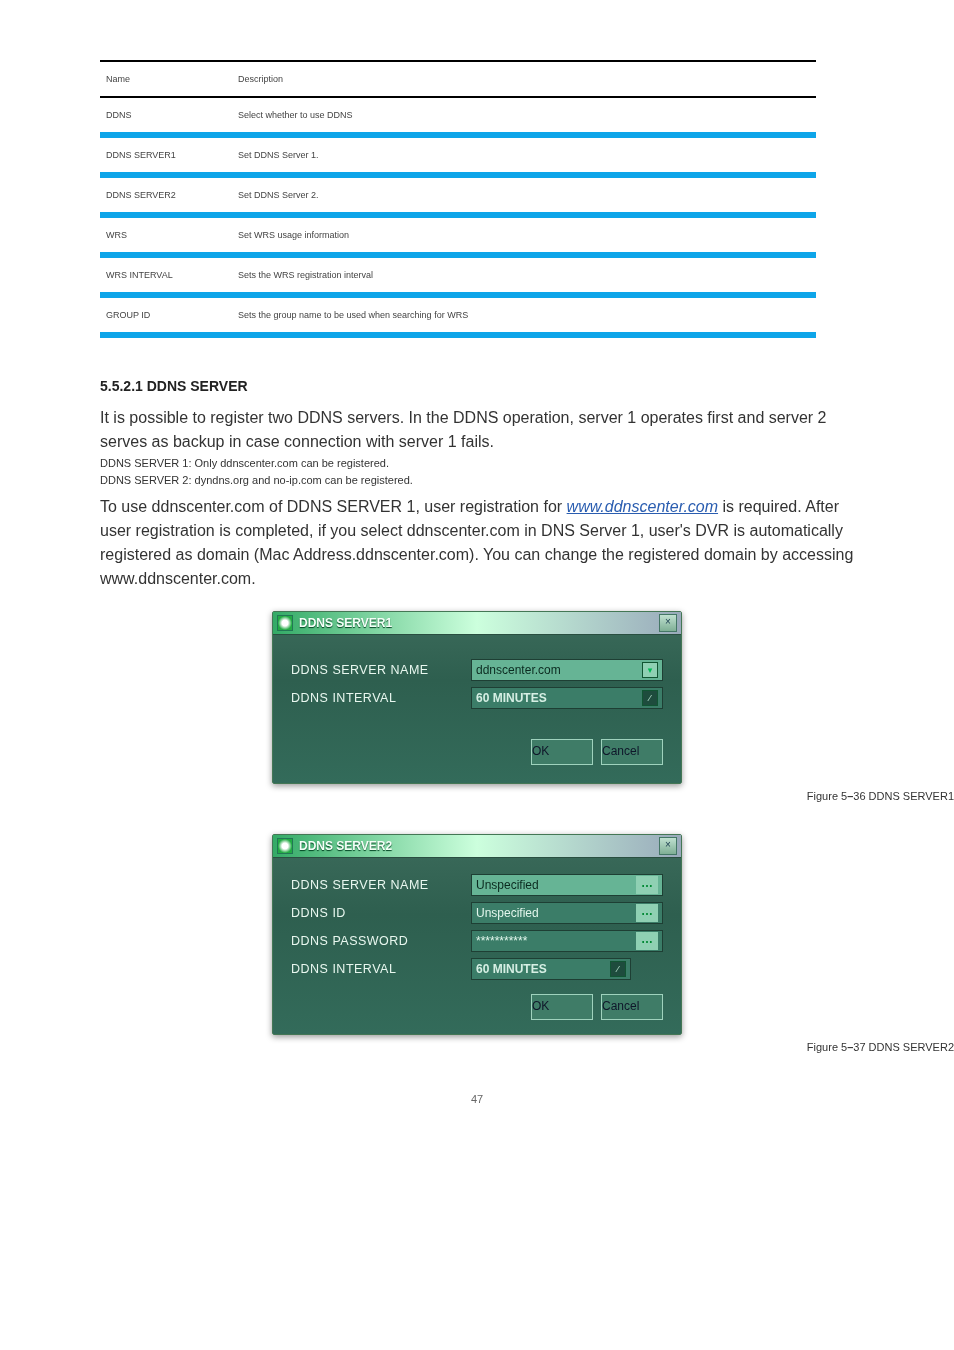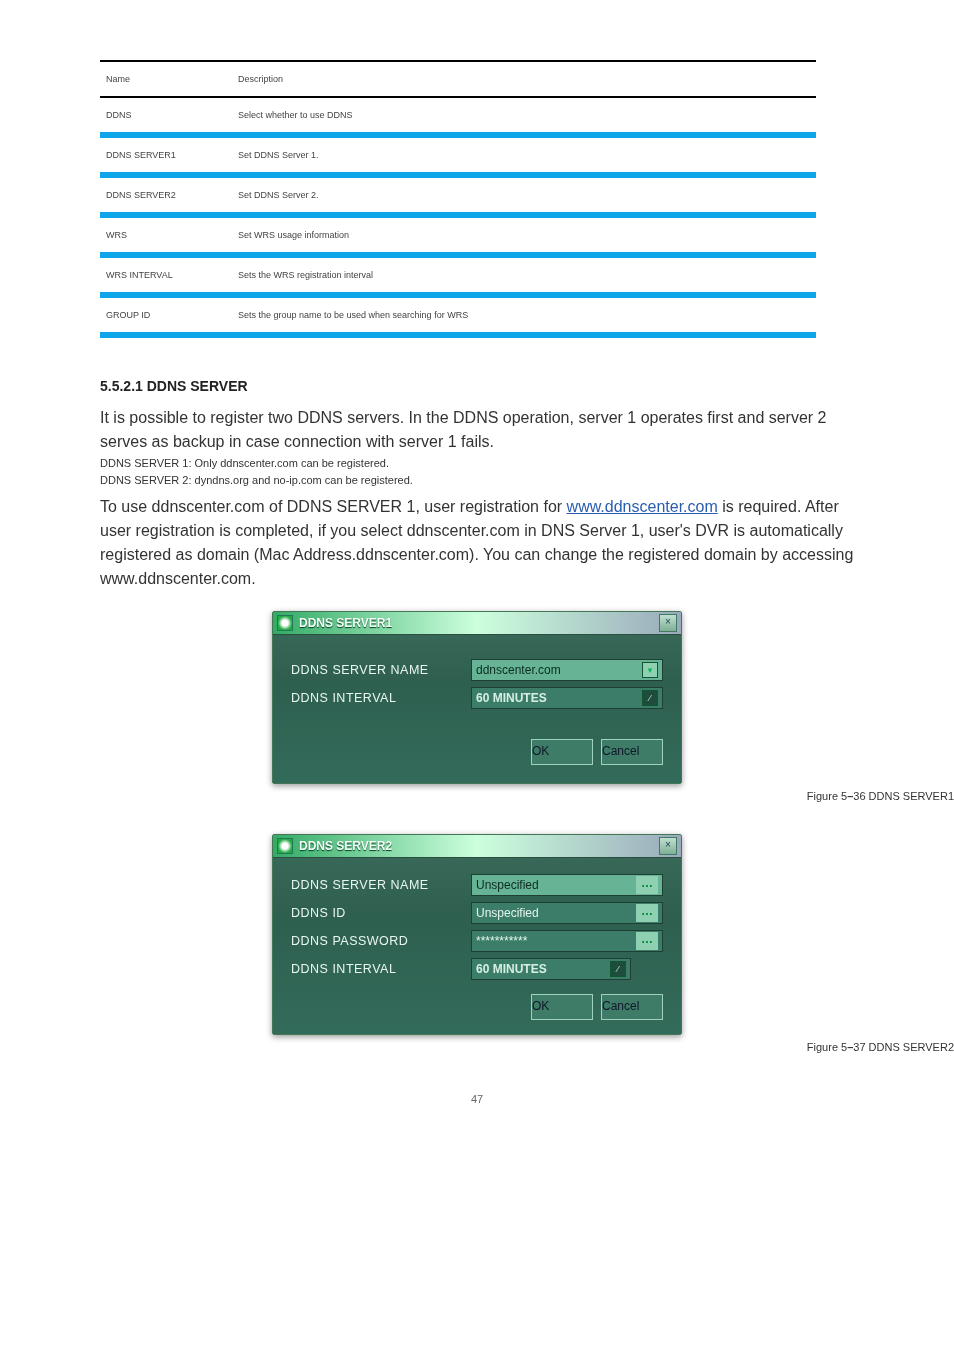--- a/index.html
+++ b/index.html
@@ -44,21 +44,21 @@
     line-height: 1.5;
     margin: 6px 100px 0 100px;
     color: #333;
   }
   .bullet {
     font-size: 11px;
     line-height: 1.4;
     margin: 2px 100px 0 100px;
     color: #333;
   }
-  .inline-link { color:#2a5db0; text-decoration: underline; }
+  .inline-link { color:#2a5db0; text-decoration: underline; font-style: italic; }
 
   
   .dlg {
     width: 408px;
     margin: 20px auto 0 auto;
     background: linear-gradient(180deg,#3c6b5b 0%, #2e5f4f 40%, #336b5a 100%);
     border: 1px solid #475;
     box-shadow: 0 2px 6px rgba(0,0,0,.4);
     border-radius: 2px;
     font-size: 13px;

